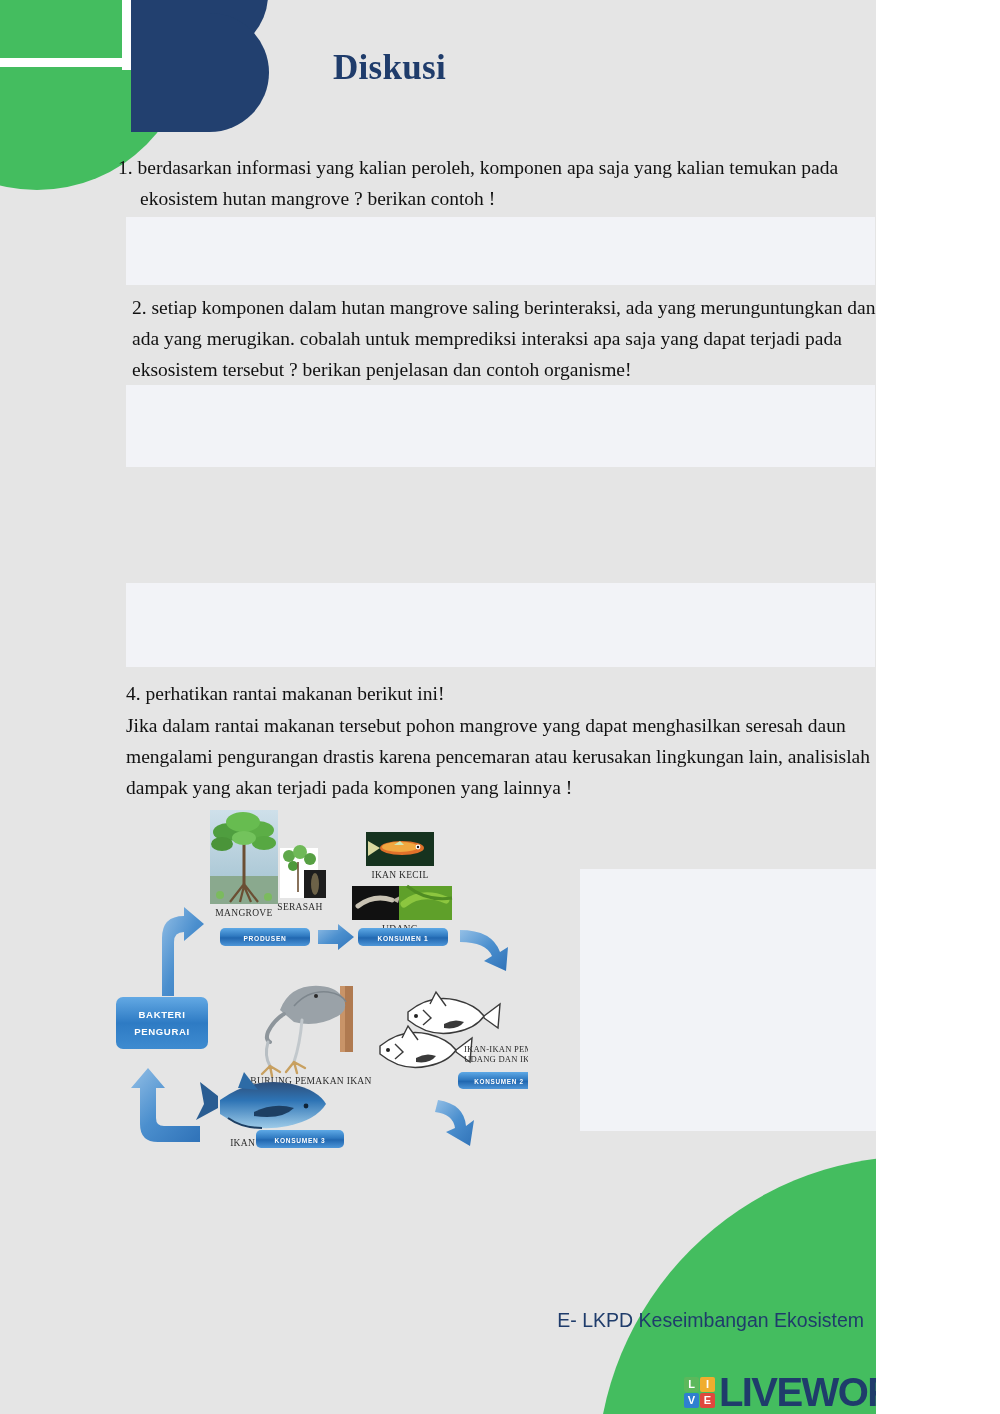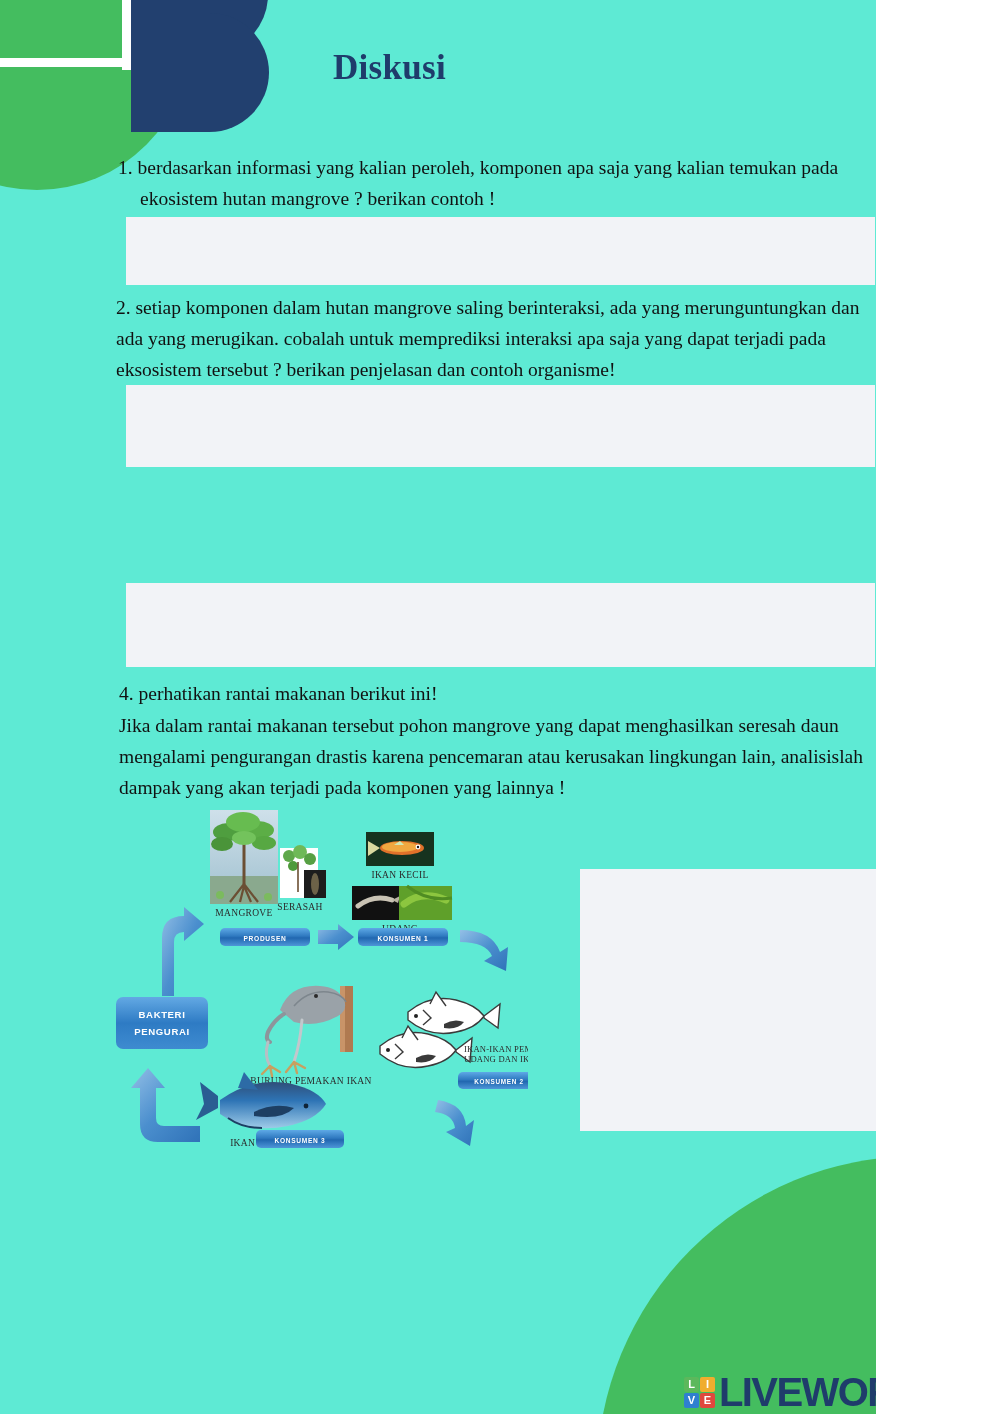--- a/index.html
+++ b/index.html
@@ -10,21 +10,21 @@
   }
   body {
     font-family: "Liberation Serif", "DejaVu Serif", serif;
     color: #111111;
   }
   #page {
     position: relative;
     width: 876px;
     height: 1414px;
     overflow: hidden;
-    background: #5eead4;
+    background: #e5e5e5;
   }
 
   
   .deco-green-top {
     position: absolute;
     left: -118px; top: -120px;
     width: 310px; height: 310px;
     border-radius: 50%;
     background: #44bd5f;
   }
@@ -169,28 +169,28 @@
   <div class="deco-navy-lobe-top"></div>
   <div class="deco-navy-lobe-bottom"></div>
 
   <div class="page-title">Diskusi</div>
 
   <div class="q-block" style="left:118px; top:152px; width:760px;">
     <div class="q-text indent-hang">1. berdasarkan informasi yang kalian peroleh, komponen apa saja yang kalian temukan pada ekosistem hutan mangrove ? berikan contoh !</div>
   </div>
   <div class="answer-box" style="position:absolute; left:126px; top:217px; width:749px; height:68px;"></div>
 
-  <div class="q-block" style="left:116px; top:292px; width:765px;">
+  <div class="q-block" style="left:132px; top:292px; width:765px;">
     <div class="q-text">2. setiap komponen dalam hutan mangrove saling berinteraksi, ada yang merunguntungkan dan ada yang merugikan. cobalah untuk memprediksi interaksi apa saja yang dapat terjadi pada eksosistem tersebut ? berikan penjelasan  dan contoh organisme!</div>
   </div>
   <div class="answer-box" style="position:absolute; left:126px; top:385px; width:749px; height:82px;"></div>
 
   <div class="answer-box" style="position:absolute; left:126px; top:583px; width:749px; height:84px;"></div>
 
-  <div class="q-block" style="left:119px; top:678px; width:762px;">
+  <div class="q-block" style="left:126px; top:678px; width:762px;">
     <div class="q-text">4. perhatikan rantai makanan berikut ini!</div>
     <div class="q-text" style="margin-top:1px;">Jika dalam rantai makanan tersebut pohon mangrove yang dapat menghasilkan seresah daun mengalami pengurangan drastis karena pencemaran atau kerusakan lingkungan lain, analisislah dampak yang akan terjadi pada komponen yang lainnya !</div>
   </div>
 
 
   <div class="answer-box" style="position:absolute; left:580px; top:869px; width:296px; height:262px;"></div>
 
   <div class="diagram">
     <svg width="420" height="360" viewBox="0 0 420 360" xmlns="http://www.w3.org/2000/svg">
       <defs>
@@ -347,20 +347,21 @@
 
       <path d="M92 342 L50 342 q-18 0 -18 -18 l0 -36 l-9 0 l17 -20 l17 20 l-9 0 l0 30 q0 8 8 8 l36 0 Z" fill="url(#arrGrad)"></path>
     </svg>
   </div>
 
   <div class="deco-green-bottom"></div>
 
   <div class="footer-divider"></div>
 
   <div class="footer-text">
+    <div>E- LKPD  Keseimbangan Ekosistem</div>
   </div>
 
   <div class="lw-logo">
     <div class="lw-badge">
       <div class="lw-cell lw-l">L</div>
       <div class="lw-cell lw-i">I</div>
       <div class="lw-cell lw-v">V</div>
       <div class="lw-cell lw-e">E</div>
     </div>
     <div class="lw-word">LIVEWORKSHEETS</div>

